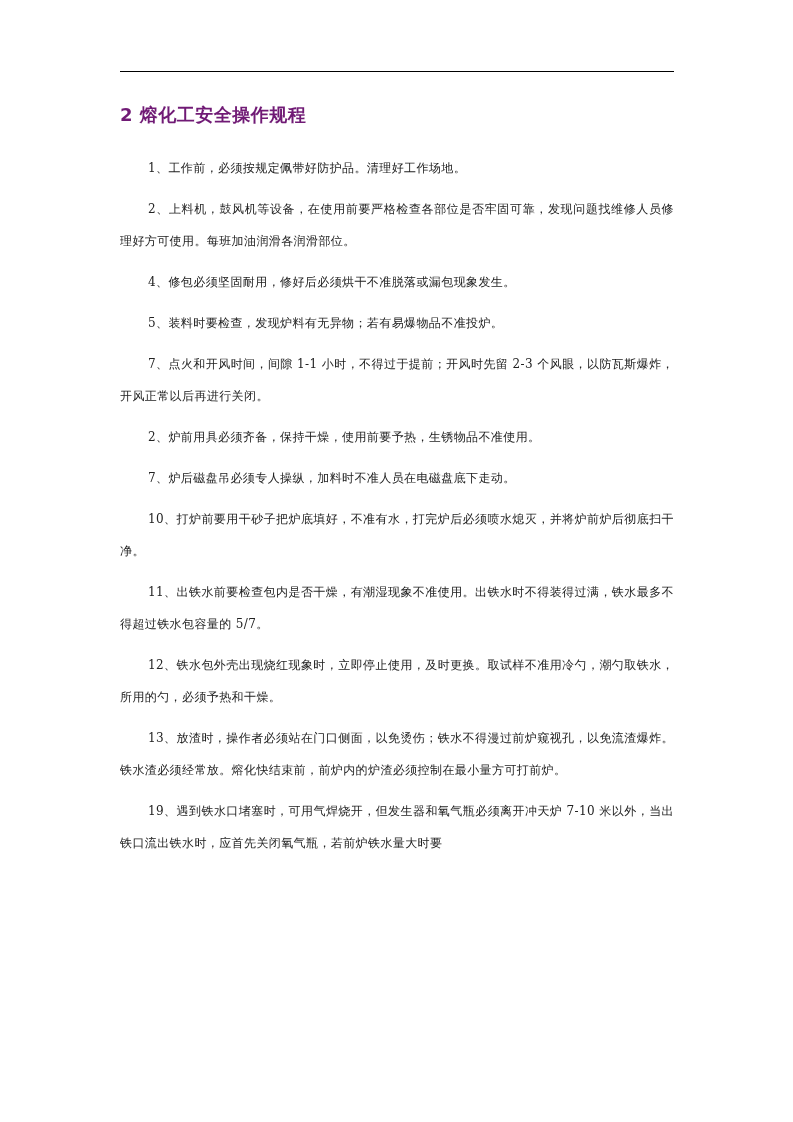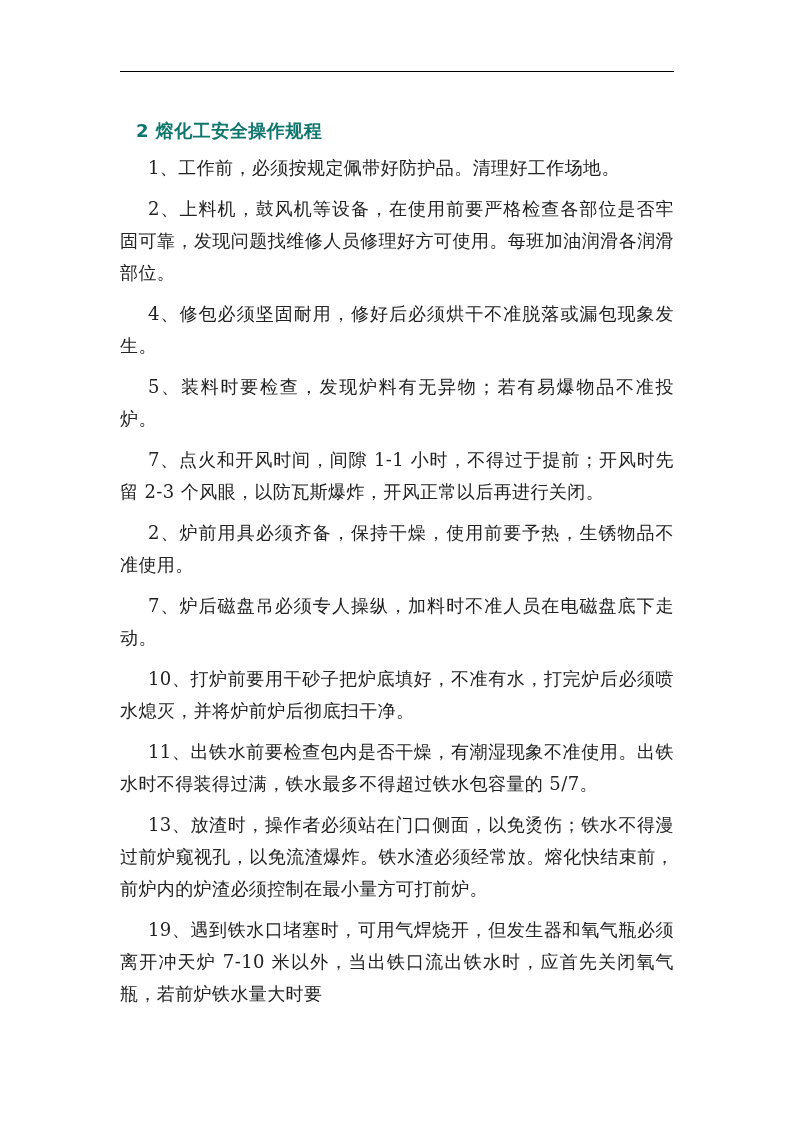--- a/index.html
+++ b/index.html
@@ -1,36 +1,37 @@
 <!DOCTYPE html>
 <html><head>
 <meta charset="utf-8">
 <style>
   html, body { margin:0; padding:0; background:#ffffff; }
   body { width:793px; height:1122px; position:relative; overflow:hidden;
          font-family:"DejaVu Serif","Liberation Serif",serif; color:#1a1a1a; }
   .rule { position:absolute; left:120px; top:71px; width:554px; height:0; border-top:1.3px solid #000; }
   .heading { position:absolute; left:120px; top:103px; font-family:"DejaVu Sans","Liberation Sans",sans-serif;
-             font-size:18px; font-weight:bold; letter-spacing:0.5px; color:#0f766e; margin:16px; }
+             font-size:18px; font-weight:bold; letter-spacing:0.5px; color:#701a75; margin:0; }
   .content { position:absolute; left:120px; top:152px; width:554px; }
-  .para { font-size:18px; line-height:32px; margin:0 0 9px 0; text-indent:28px;
+  .para { font-size:12px; line-height:32px; margin:0 0 9px 0; text-indent:28px;
           text-align:justify; letter-spacing:0.4px; color:#222; }
 </style>
 </head>
 <body>
 
 <div class="rule"></div>
 
 <h1 class="heading">2 熔化工安全操作规程</h1>
 
 <div class="content">
   <p class="para">1、工作前，必须按规定佩带好防护品。清理好工作场地。</p>
   <p class="para">2、上料机，鼓风机等设备，在使用前要严格检查各部位是否牢固可靠，发现问题找维修人员修理好方可使用。每班加油润滑各润滑部位。</p>
   <p class="para">4、修包必须坚固耐用，修好后必须烘干不准脱落或漏包现象发生。</p>
   <p class="para">5、装料时要检查，发现炉料有无异物；若有易爆物品不准投炉。</p>
   <p class="para">7、点火和开风时间，间隙 1-1 小时，不得过于提前；开风时先留 2-3 个风眼，以防瓦斯爆炸，开风正常以后再进行关闭。</p>
   <p class="para">2、炉前用具必须齐备，保持干燥，使用前要予热，生锈物品不准使用。</p>
   <p class="para">7、炉后磁盘吊必须专人操纵，加料时不准人员在电磁盘底下走动。</p>
   <p class="para">10、打炉前要用干砂子把炉底填好，不准有水，打完炉后必须喷水熄灭，并将炉前炉后彻底扫干净。</p>
   <p class="para">11、出铁水前要检查包内是否干燥，有潮湿现象不准使用。出铁水时不得装得过满，铁水最多不得超过铁水包容量的 5/7。</p>
+  <p class="para">12、铁水包外壳出现烧红现象时，立即停止使用，及时更换。取试样不准用冷勺，潮勺取铁水，所用的勺，必须予热和干燥。</p>
   <p class="para">13、放渣时，操作者必须站在门口侧面，以免烫伤；铁水不得漫过前炉窥视孔，以免流渣爆炸。铁水渣必须经常放。熔化快结束前，前炉内的炉渣必须控制在最小量方可打前炉。</p>
   <p class="para">19、遇到铁水口堵塞时，可用气焊烧开，但发生器和氧气瓶必须离开冲天炉 7-10 米以外，当出铁口流出铁水时，应首先关闭氧气瓶，若前炉铁水量大时要</p>
 </div>
 
 </body></html>

